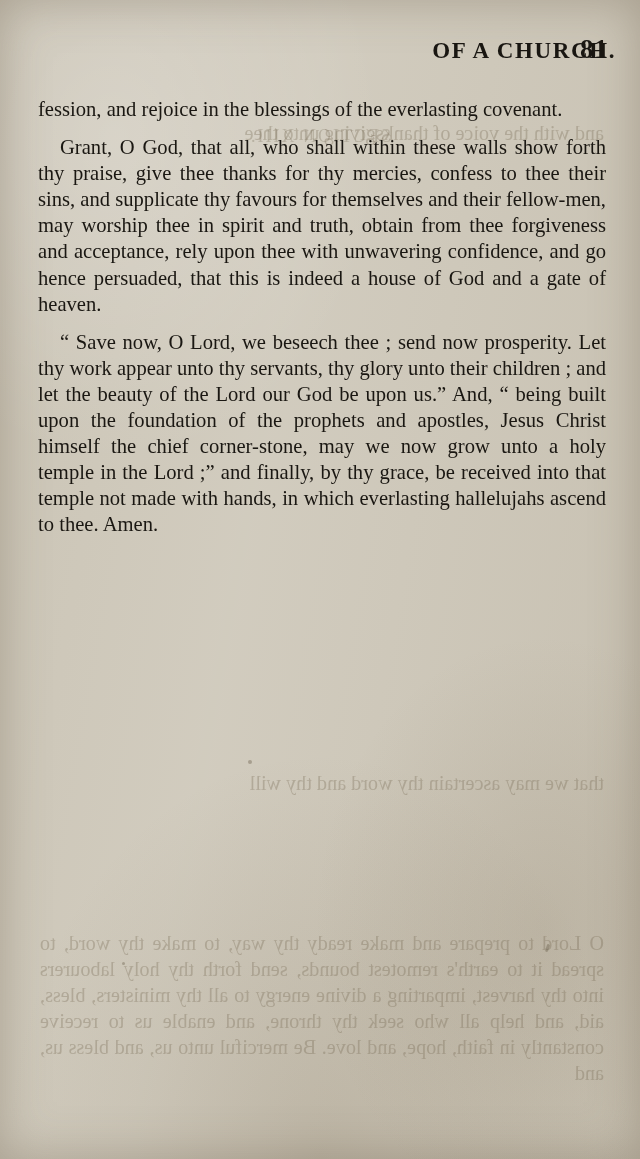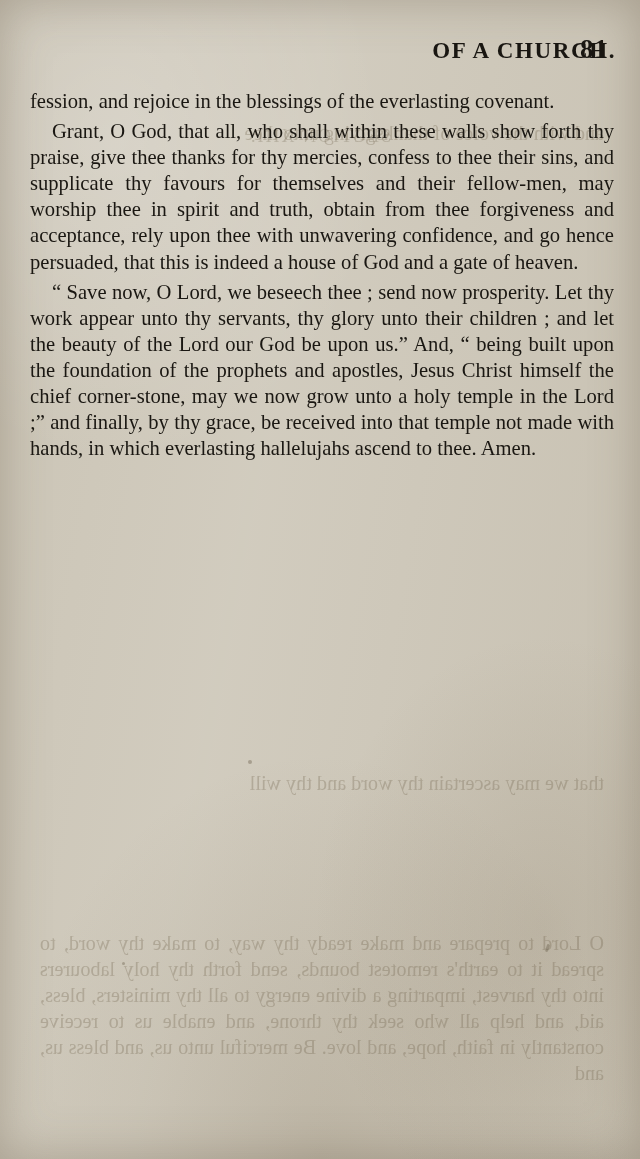--- a/index.html
+++ b/index.html
@@ -64,21 +64,21 @@
     position: absolute;
     left: 26px;
     right: 22px;
     top: 84px;
     font-size: 20.6px;
     line-height: 26.1px;
     text-align: justify;
     text-justify: inter-word;
   }
   p {
-    margin: 4px;
+    margin: 12px;
   }
   p.indent {
     text-indent: 22px;
   }
   .scripture-note {
     margin-top: 44px;
   }
   .scripture-note .it {
     font-style: italic;
   }

